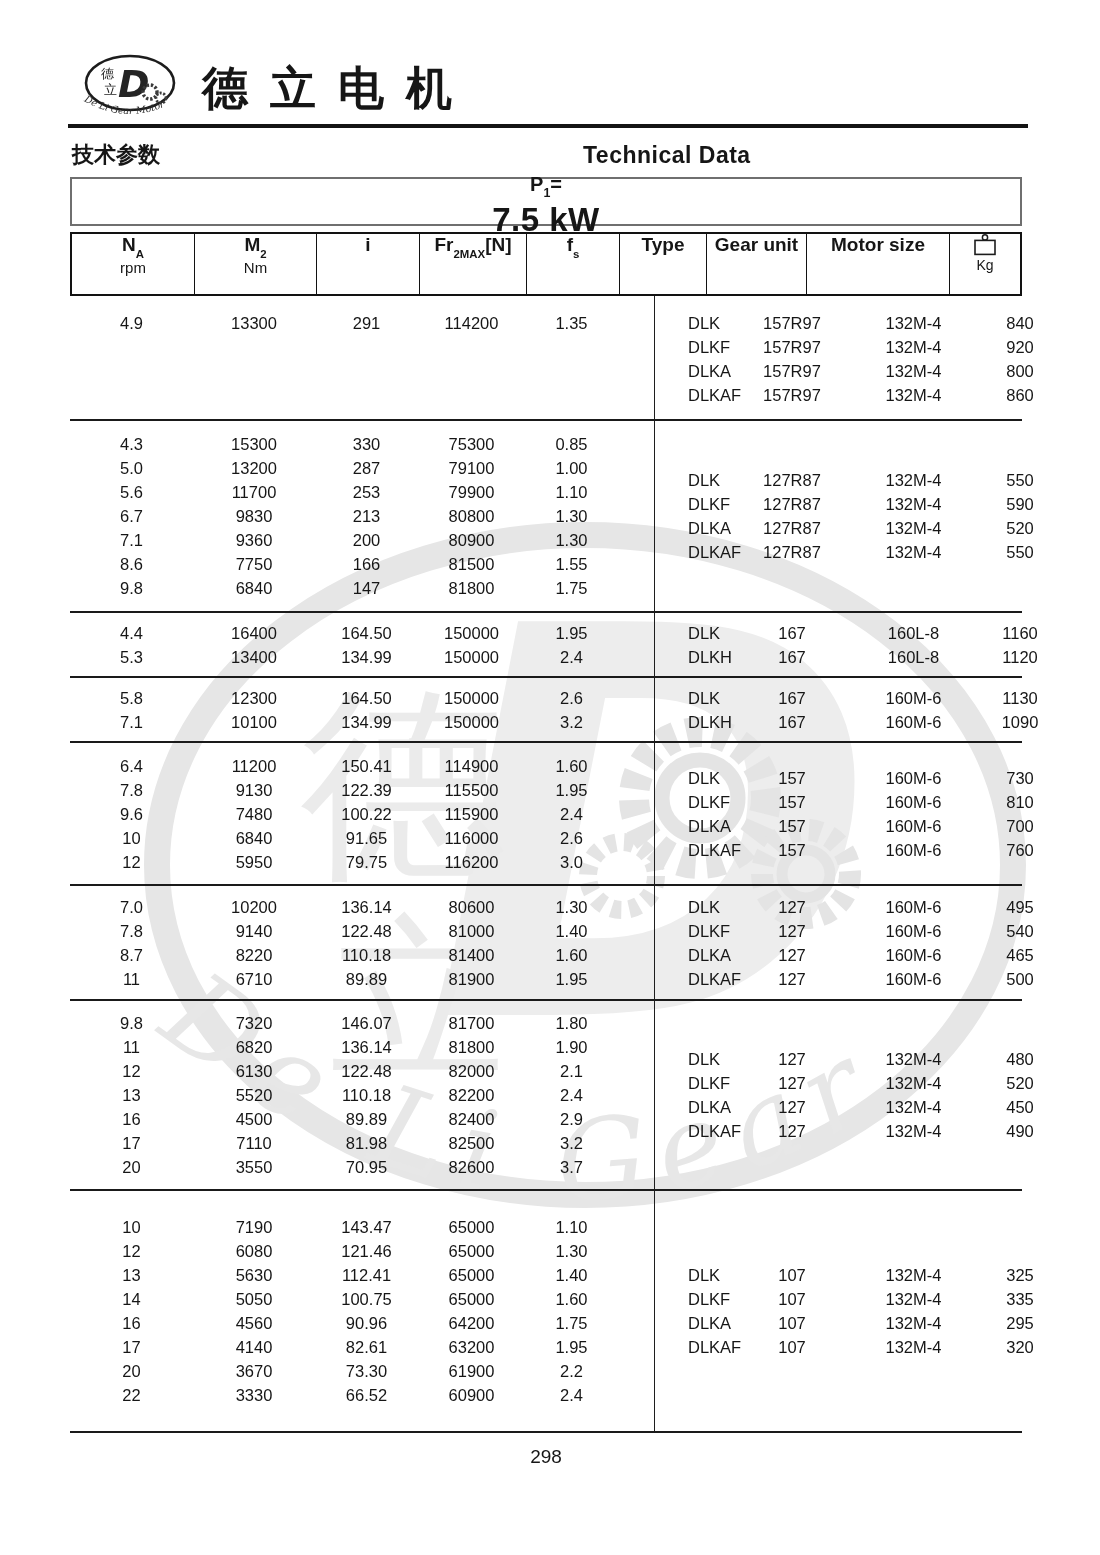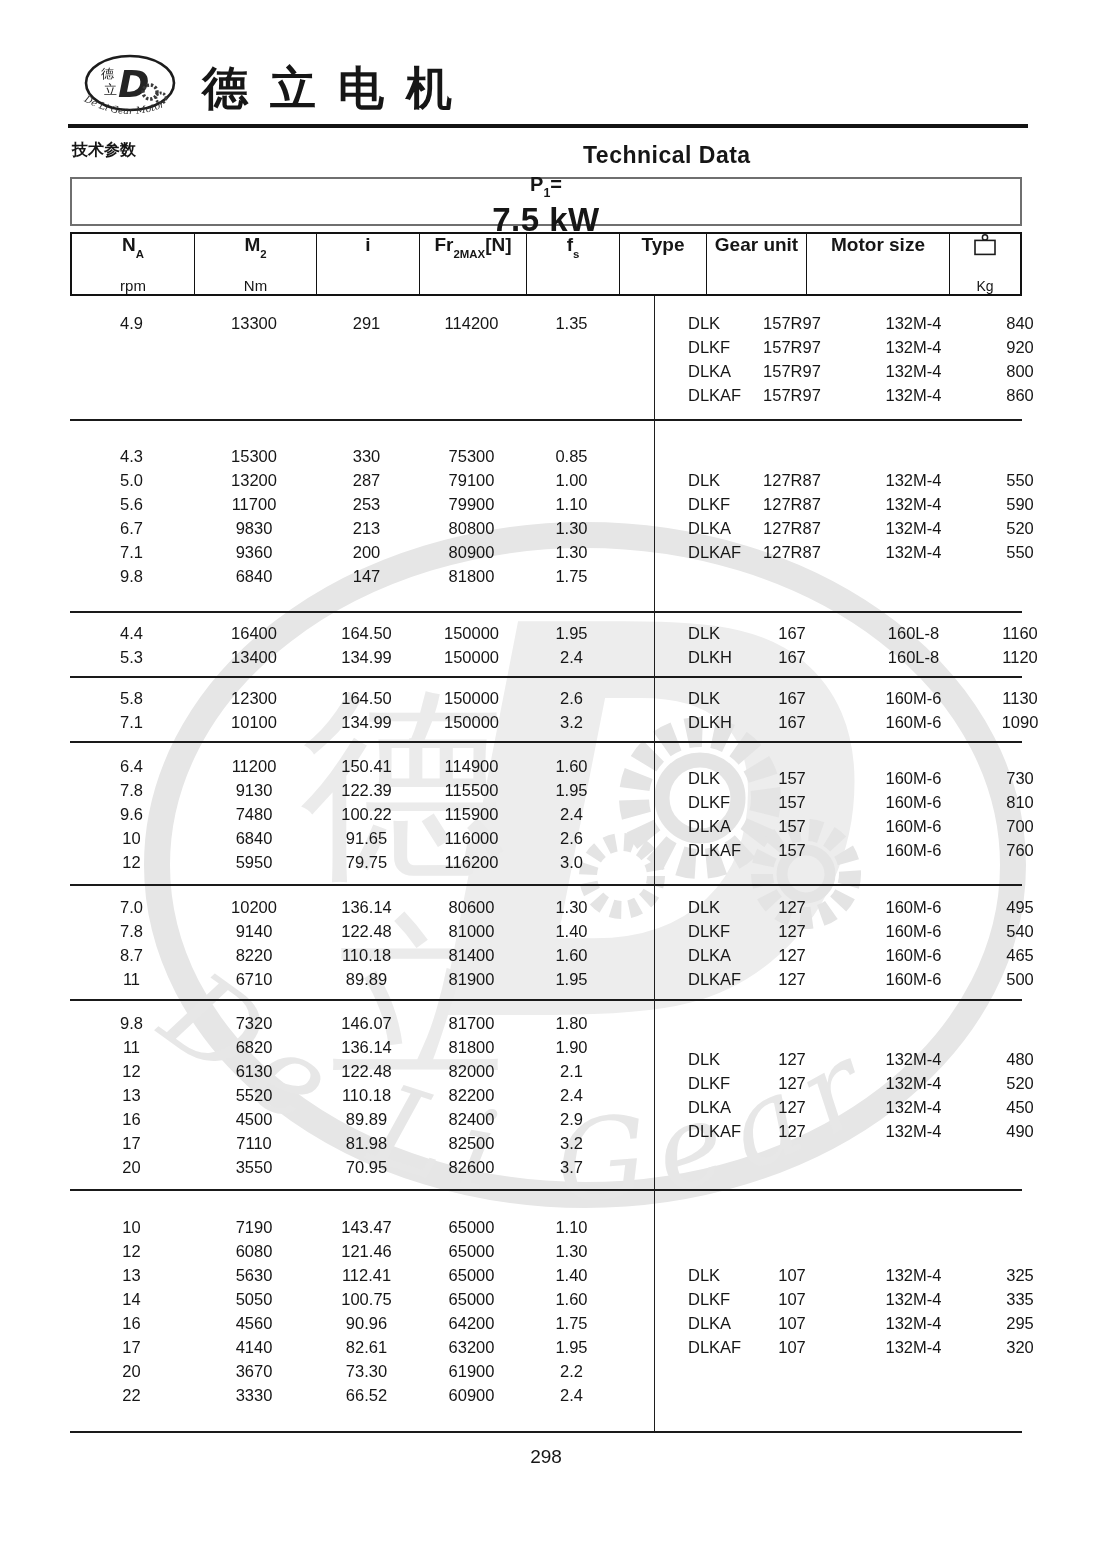--- a/index.html
+++ b/index.html
@@ -9,35 +9,35 @@
     -webkit-font-smoothing:antialiased;
   }
   .watermark{position:absolute;left:0;top:0;z-index:0;pointer-events:none;}
   .content{position:relative;z-index:1;}
 
   
   .logo-box{position:absolute;left:68px;top:52px;width:124px;height:74px;}
   .brand{position:absolute;left:202px;top:58px;font-size:46px;font-weight:bold;
          font-family:"DejaVu Serif",serif;letter-spacing:22px;white-space:nowrap;}
   .head-rule{position:absolute;left:68px;top:124px;width:960px;height:4px;background:#141414;}
-  .sec-cn{position:absolute;left:72px;top:140px;font-size:16px;font-weight:bold;}
+  .sec-cn{position:absolute;left:72px;top:140px;font-size:22px;font-weight:bold;}
   .sec-en{position:absolute;left:583px;top:142px;font-size:23px;font-weight:bold;letter-spacing:.5px;}
 
   .powerbox{position:absolute;left:70px;top:177px;width:952px;height:49px;
             border:2px solid #6f6f6f;box-sizing:border-box;
             display:flex;align-items:baseline;justify-content:center;background:transparent;flex-direction:column;}
   .powerbox .p-label{font-size:20px;font-weight:bold;align-self:center;margin-top:8px;}
   .powerbox .p-label sub{font-size:.62em;position:relative;top:.12em;}
   .powerbox .p-value{font-size:33px;font-weight:900;letter-spacing:.5px;align-self:center;margin-top:2px;}
 
   
   .thead{position:absolute;left:70px;top:232px;width:952px;height:64px;
          border:2.5px solid #121212;box-sizing:border-box;display:flex;background:transparent;}
   .th{border-right:1.5px solid #121212;box-sizing:border-box;display:flex;flex-direction:column;
-      align-items:center;justify-content:space-between;line-height:1.15;}
+      align-items:center;justify-content:flex-start;line-height:1.15;}
   .th:last-child{border-right:none;flex:1;}
   .th .main{font-size:19px;font-weight:bold;white-space:nowrap;}
   .th .main sub{font-size:.6em;position:relative;top:.15em;}
   .th .unit{font-size:15px;font-weight:normal;}
   .w0{width:123px}.w1{width:122px}.w2{width:103px}.w3{width:107px}.w4{width:93px}
   .w5{width:87px}.w6{width:100px}.w7{width:143px}
   .kg-icon{display:block;height:22px;margin-bottom:1px;}
   .kg-label{font-size:14px;font-weight:normal;}
 
   
@@ -214,20 +214,27 @@
             <span class="cell c4">1.30</span>
           </div>
           <div class="table-row">
             <span class="cell c0">7.1</span>
             <span class="cell c1">9360</span>
             <span class="cell c2">200</span>
             <span class="cell c3">80900</span>
             <span class="cell c4">1.30</span>
           </div>
           <div class="table-row">
+            <span class="cell c0">8.6</span>
+            <span class="cell c1">7750</span>
+            <span class="cell c2">166</span>
+            <span class="cell c3">81500</span>
+            <span class="cell c4">1.55</span>
+          </div>
+          <div class="table-row">
             <span class="cell c0">9.8</span>
             <span class="cell c1">6840</span>
             <span class="cell c2">147</span>
             <span class="cell c3">81800</span>
             <span class="cell c4">1.75</span>
           </div>
         </div>
         <div class="group-right">
           <div class="table-row">
             <span class="cell r0">DLK</span>

